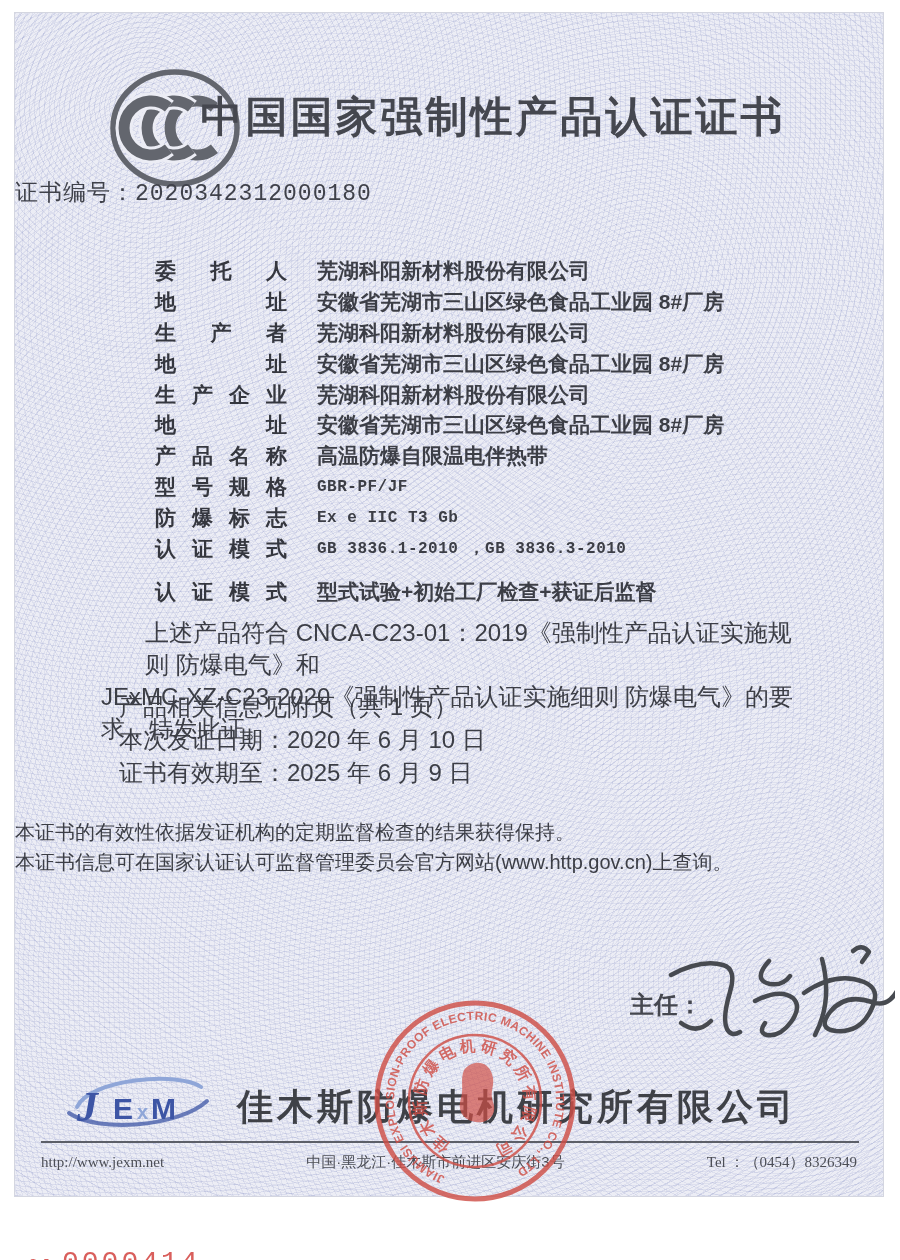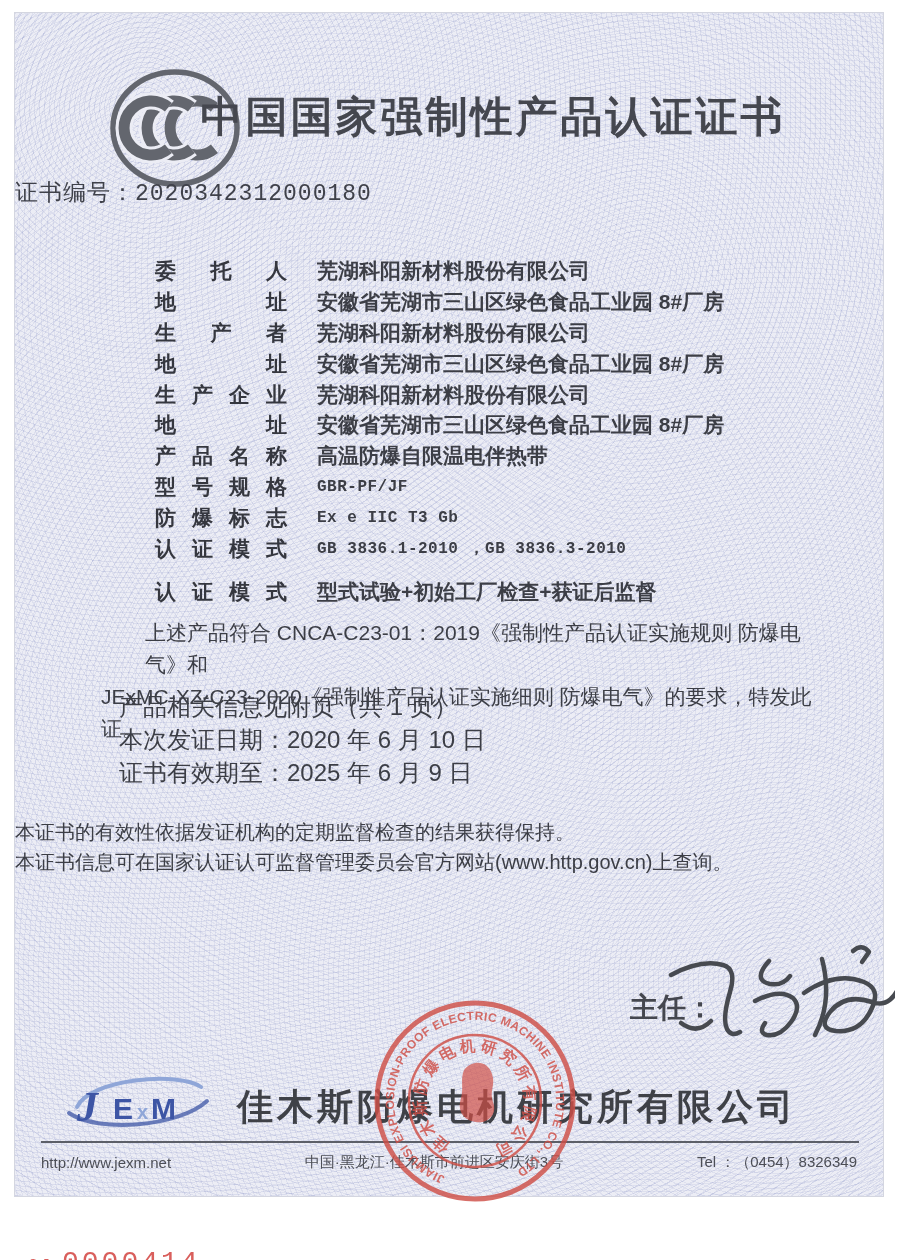--- a/index.html
+++ b/index.html
@@ -38,42 +38,42 @@
   .frow{display:flex;align-items:center;height:30.8px;font-size:21px;}
   .frow.gap-top{margin-top:13px;}
   .flabel{
     display:inline-block;width:132px;font-weight:600;color:#35373f;
     text-align:justify;text-align-last:justify;letter-spacing:0;margin-left:36px;
   }
   .fvalue{margin-left:30px;color:#3c3e46;white-space:nowrap;font-weight:bold;}
   .fvalue.mono{font-size:16px;letter-spacing:.5px;}
   .compliance{
     position:absolute;left:86px;top:604px;width:712px;
-    font-size:21px;line-height:32px;color:#3c3e46;
+    font-size:24px;line-height:32px;color:#3c3e46;
   }
   .compliance .indent{padding-left:44px;}
   .infoblock{position:absolute;left:104px;top:677px;font-size:24px;line-height:33px;color:#3c3e46;}
   .statements{position:absolute;left:0;top:804px;width:100%;text-align:left;
     font-size:20px;line-height:30px;color:#3c3e46;}
-  .sigline{position:absolute;left:615px;top:976px;font-size:28px;font-weight:600;color:#45474f;}
+  .sigline{position:absolute;left:615px;top:976px;font-size:24px;font-weight:600;color:#45474f;}
   .signature-svg{position:absolute;left:642px;top:918px;z-index:3;}
   .stamp{position:absolute;left:355px;top:983px;width:210px;height:210px;z-index:4;opacity:.82;}
   .issuer-row{position:absolute;left:0px;top:1056px;width:100%;height:70px;}
   .jexm-logo{position:absolute;left:46px;top:2px;}
   .company-name{
     position:absolute;left:222px;top:14px;font-size:36px;font-weight:600;
     letter-spacing:4px;color:#3f4147;white-space:nowrap;
   }
   .footer-rule{position:absolute;left:26px;top:1128px;width:818px;height:2px;background:#5c5f68;}
   .footer{
     position:absolute;left:0;top:1140px;width:100%;padding:0 26px;
     display:flex;justify-content:space-between;align-items:center;
     font-size:15px;color:#4c4e56;
   }
-  .footer .site,.footer .tel{font-family:Liberation Sans, sans-serif;}
+  .footer .site,.footer .tel{font-family:Liberation Serif, serif;}
   .serial{position:absolute;left:28px;top:1247px;color:var(--serial_red);
     font-family:"Liberation Mono","DejaVu Sans Mono",monospace;white-space:nowrap;}
   .serial .prefix{font-size:17px;letter-spacing:2px;}
   .serial .num{font-size:28px;letter-spacing:3px;}
 </style>
 </head>
 <body>
 
 <div class="page">
 

